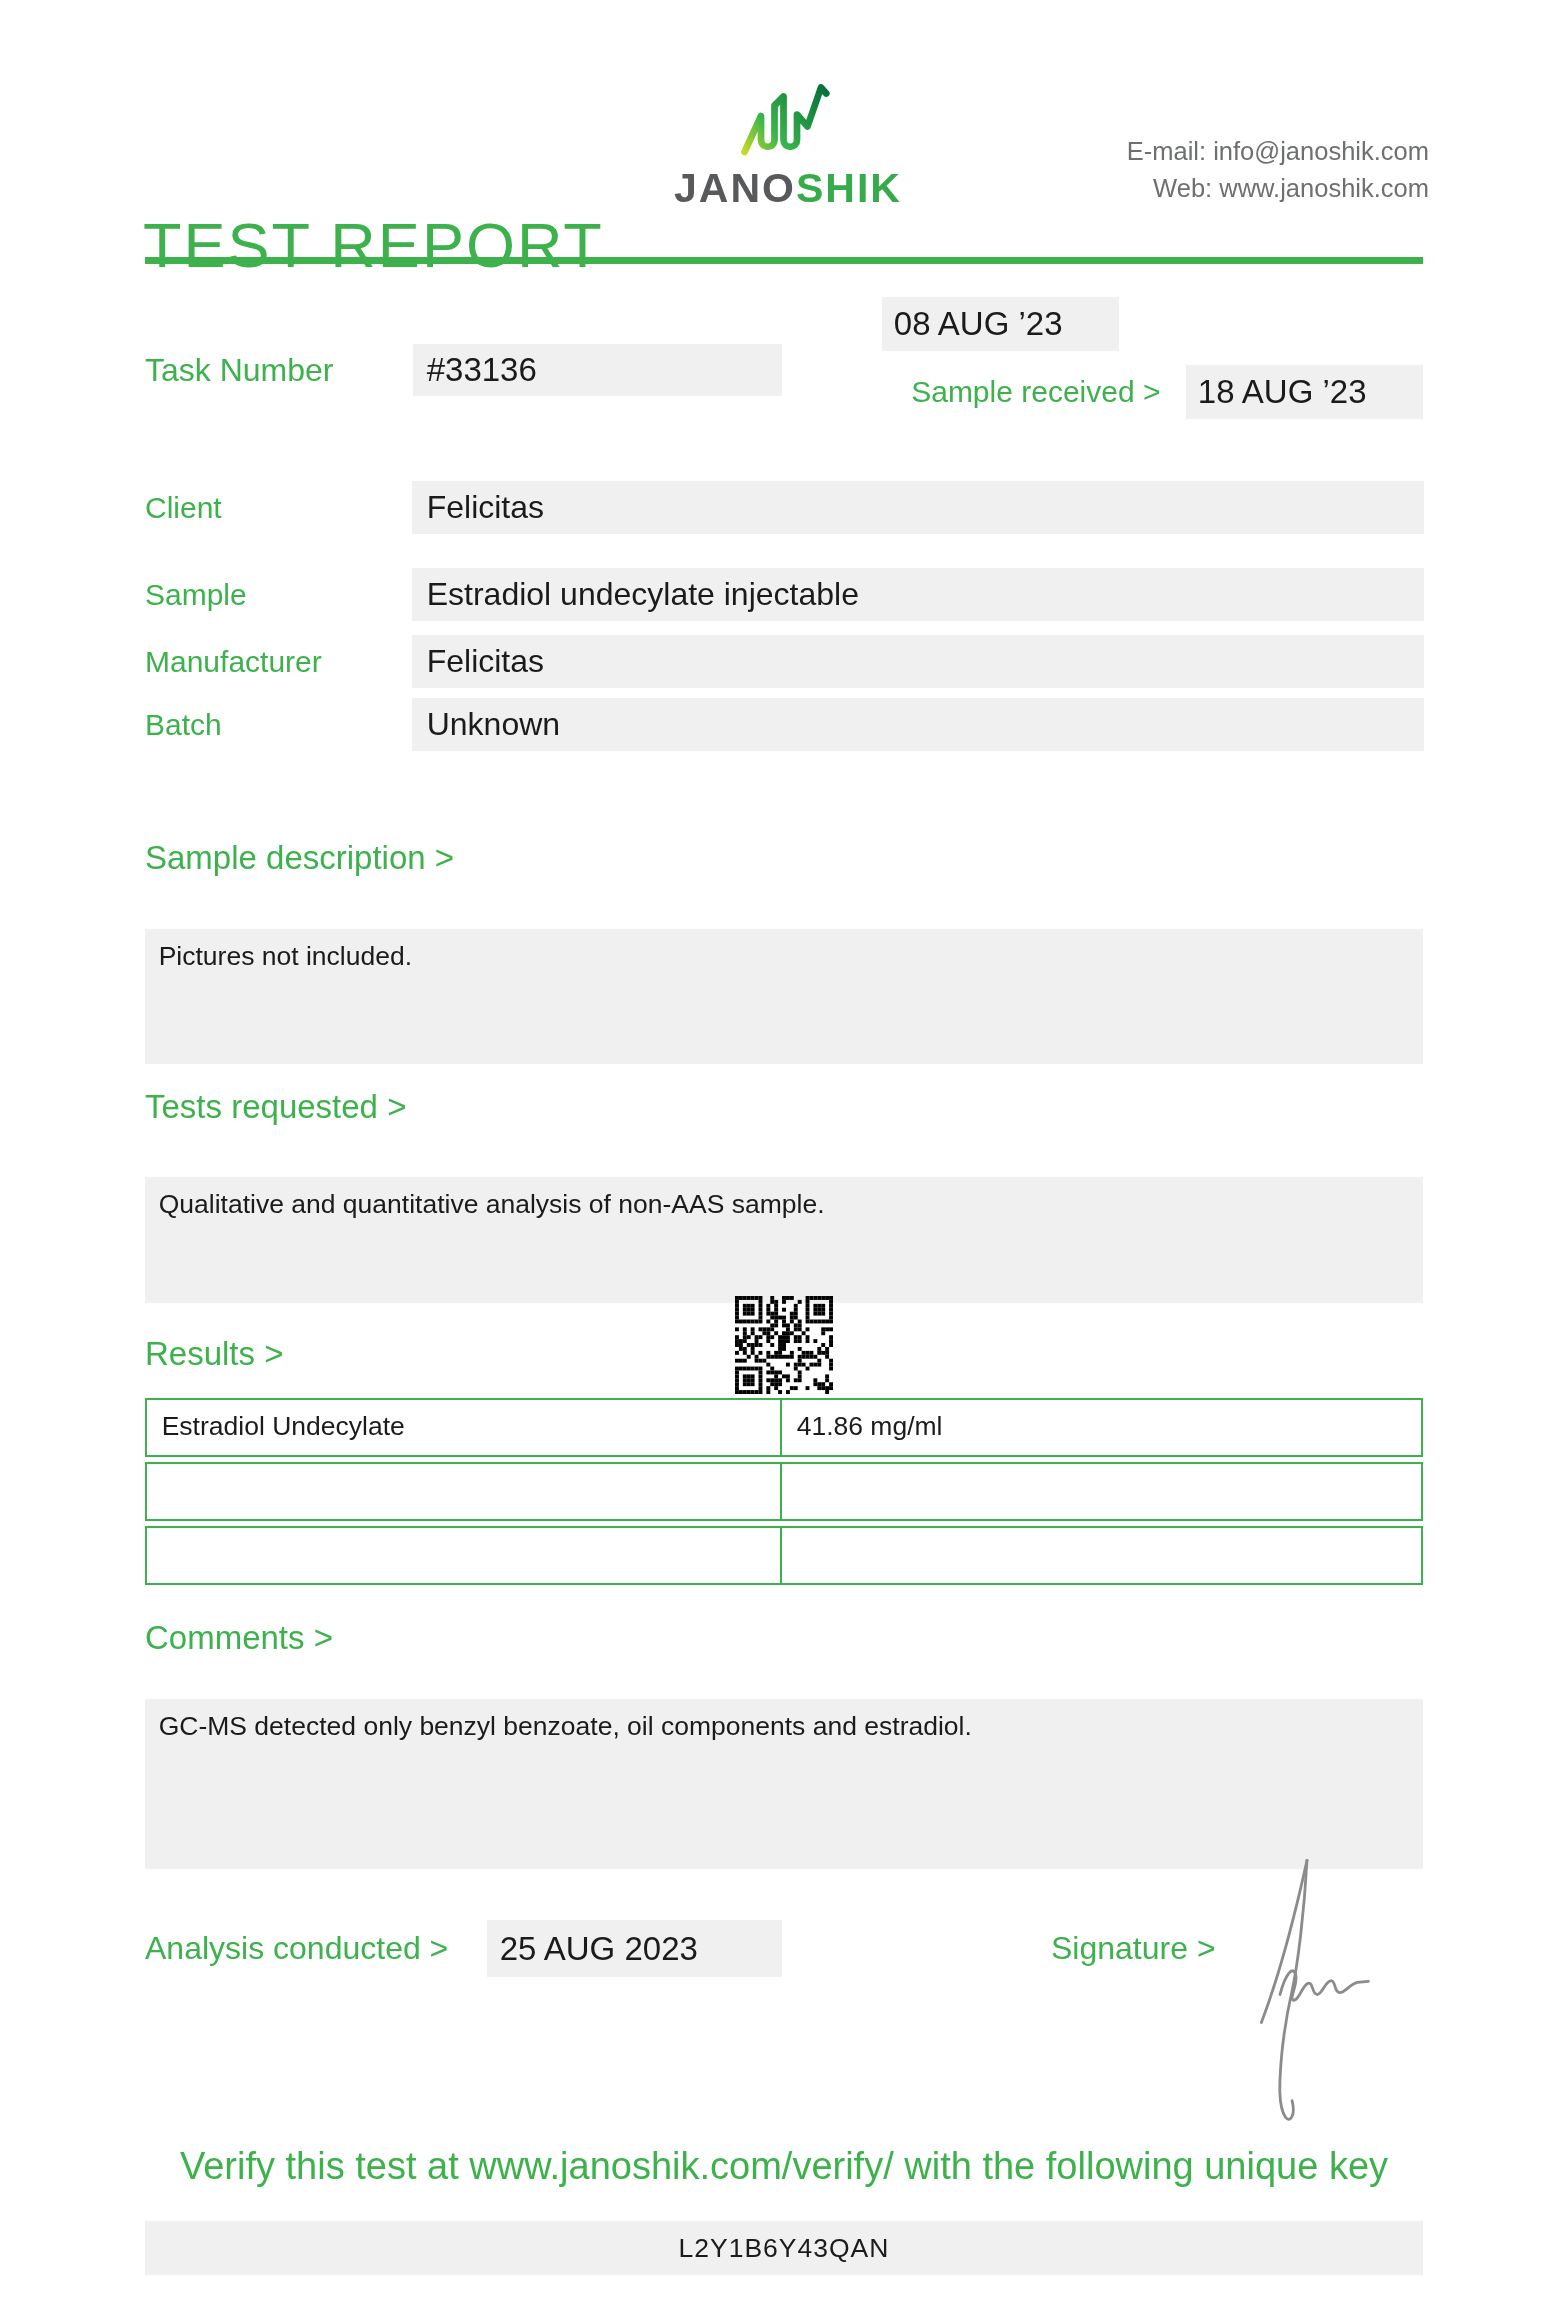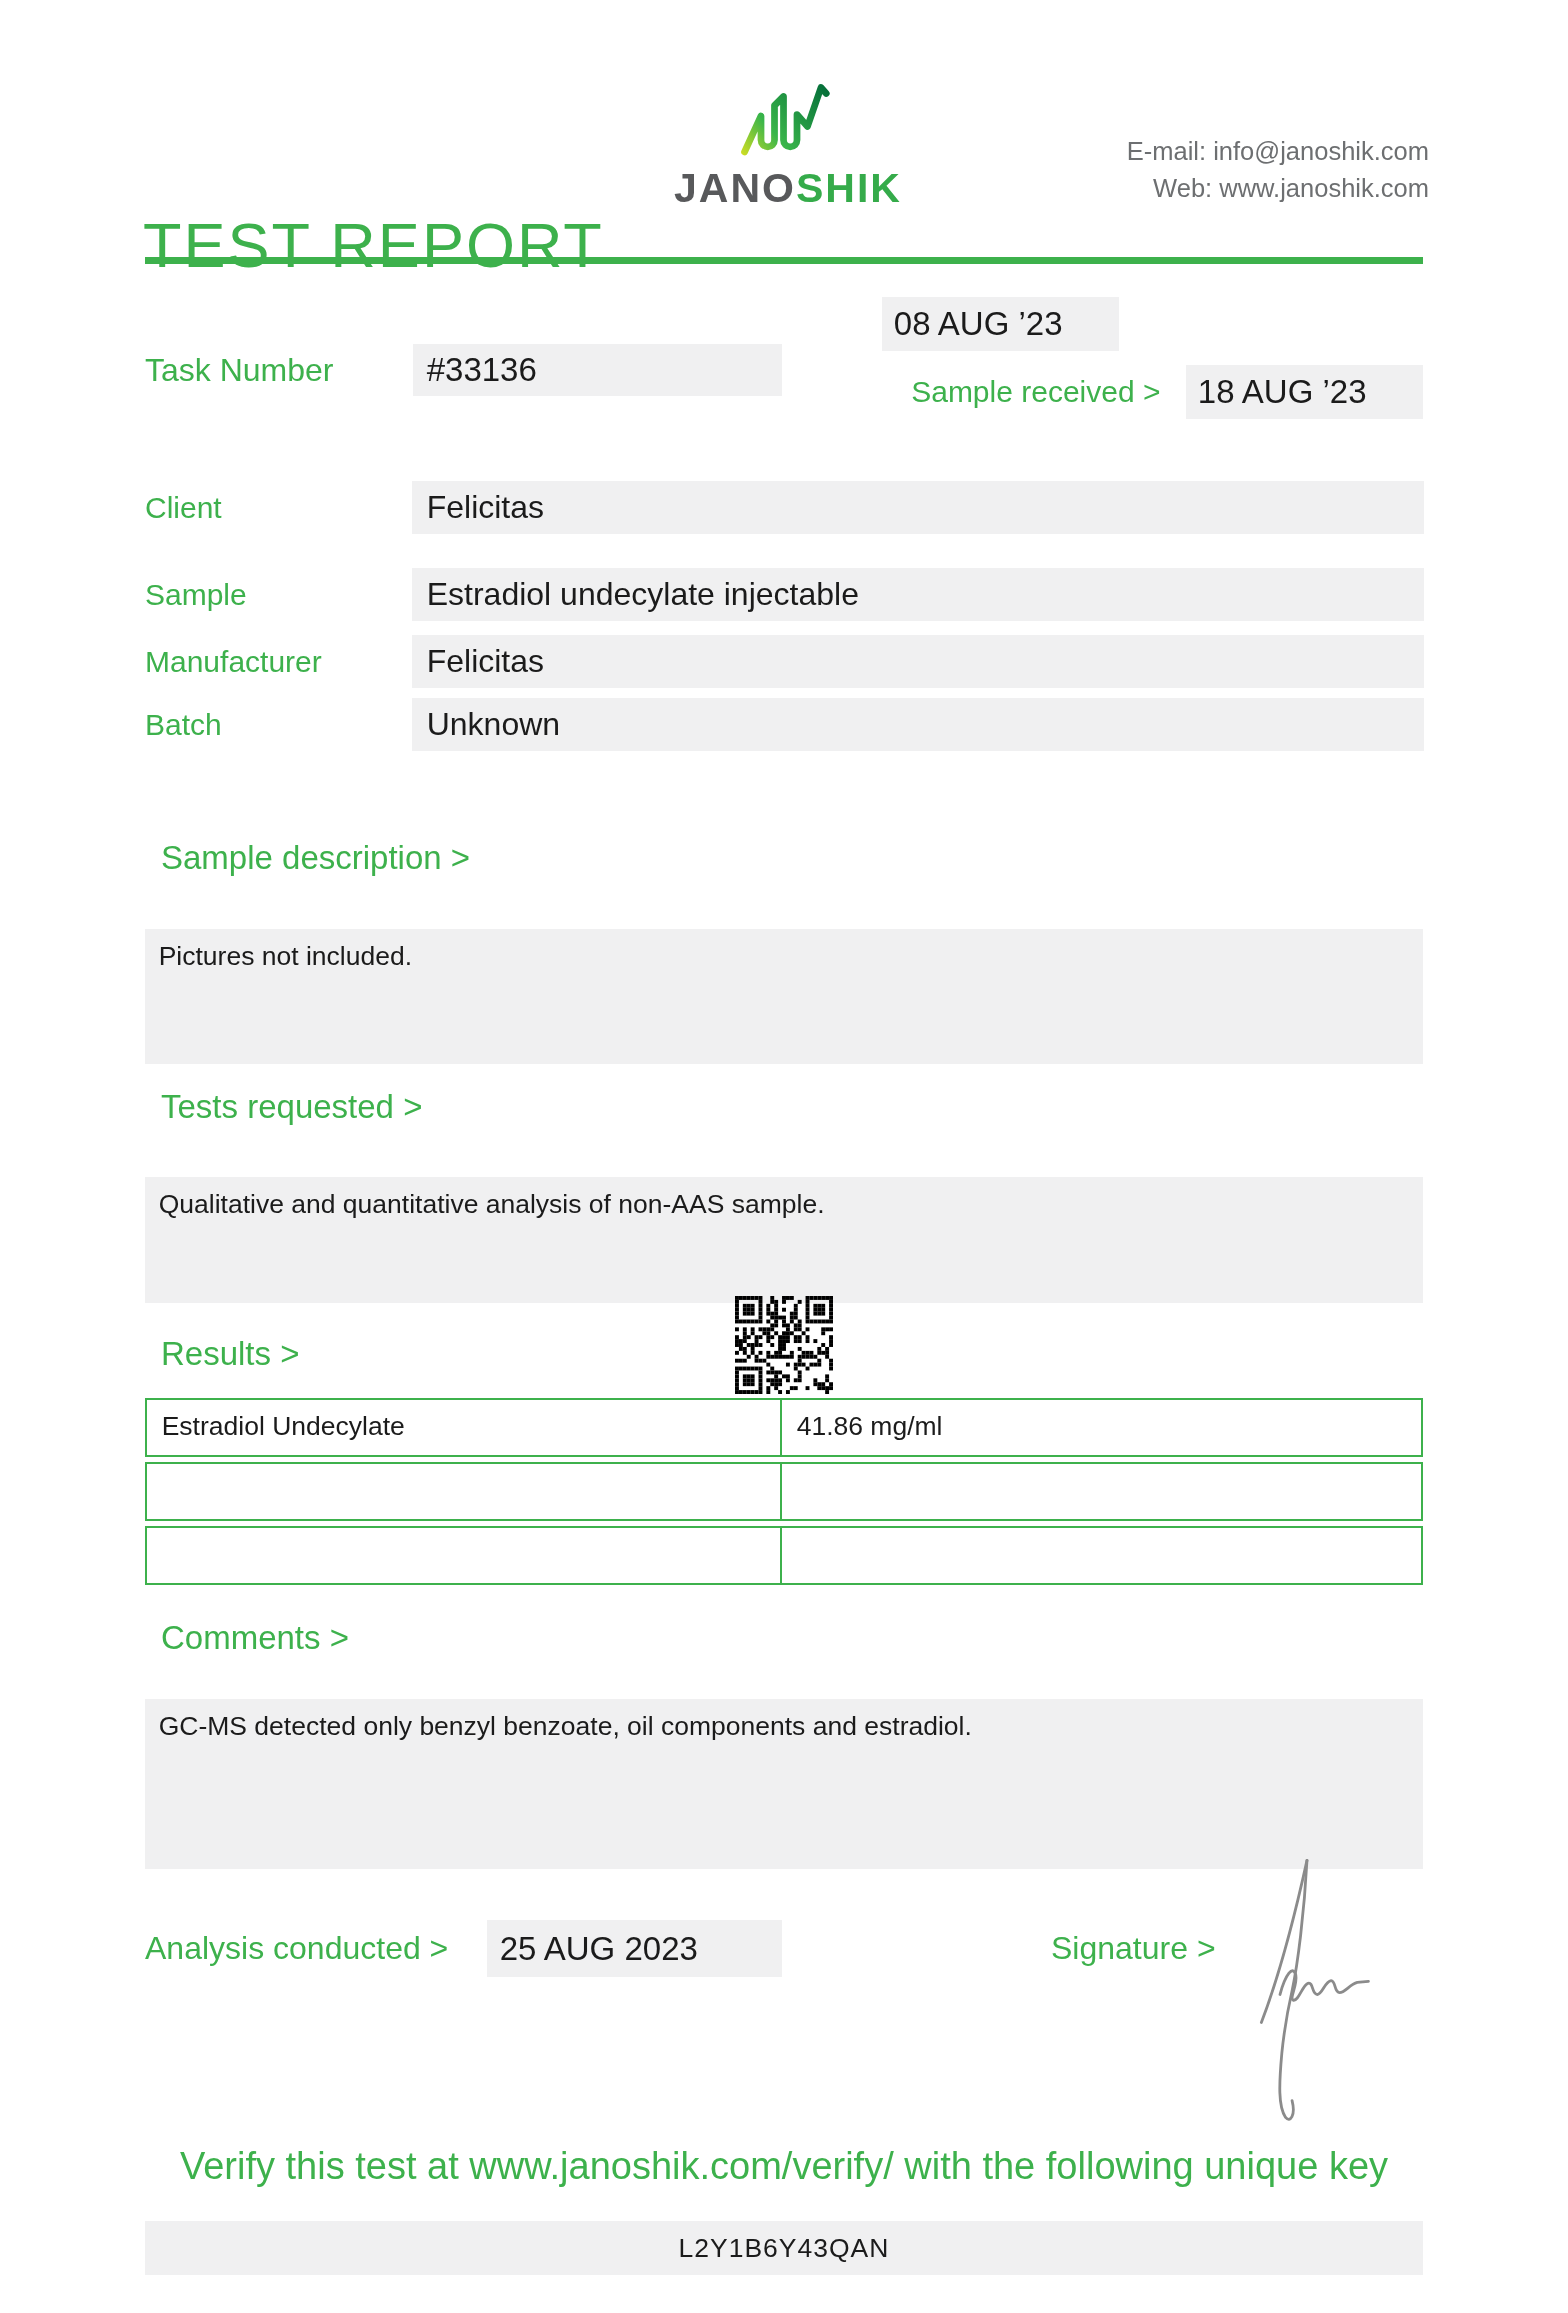--- a/index.html
+++ b/index.html
@@ -47,21 +47,21 @@
 
   .info-row{left:145px; width:1278px; height:53px;}
   .info-row .ilabel{position:absolute; left:0; top:0; line-height:53px; font-size:30px; color:var(--green); white-space:nowrap;}
   .info-row .ivalue{position:absolute; left:267px; top:0; width:1012px; height:53px;
     background:var(--gray-box); font-size:32px; line-height:53px; padding-left:14.7px; white-space:nowrap;}
   .info-row.r0{top:481px;}
   .info-row.r1{top:568px;}
   .info-row.r2{top:635px;}
   .info-row.r3{top:698px;}
 
-  .section-heading{left:145px; font-size:33px; color:var(--green); white-space:nowrap;margin-left:16px;}
+  .section-heading{left:145px; font-size:33px; color:var(--green); white-space:nowrap;}
   .gray-panel{left:145px; width:1278px; background:var(--gray-box);
     font-size:26.5px; padding:11.8px 13.7px; color:var(--text-dark);margin-top:17px;}
   .h-sampledesc{top:839px;}
   .p-sampledesc{top:912px; height:135px;}
   .h-tests{top:1088px;}
   .p-tests{top:1160px; height:126px;}
   .h-results{top:1335px;}
   .h-comments{top:1619px;}
   .p-comments{top:1682px; height:170px;}
 

